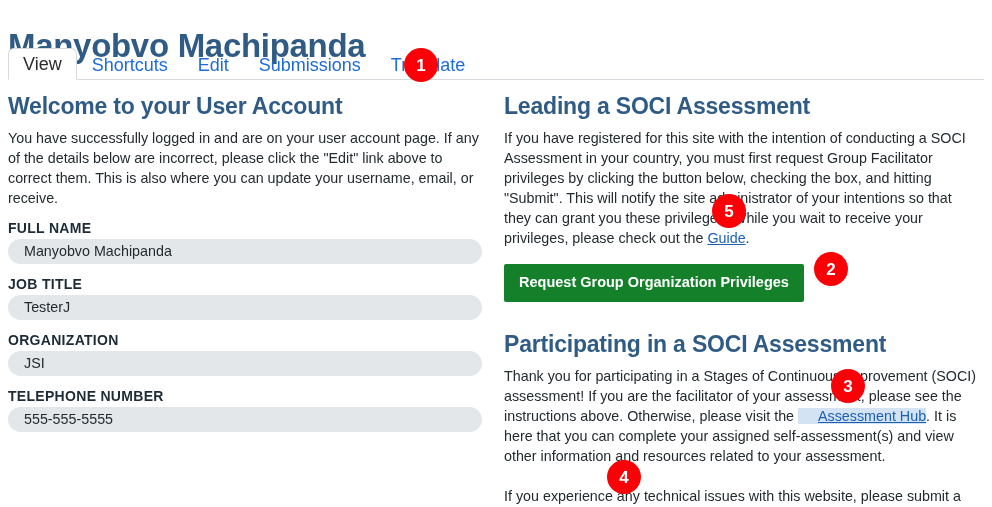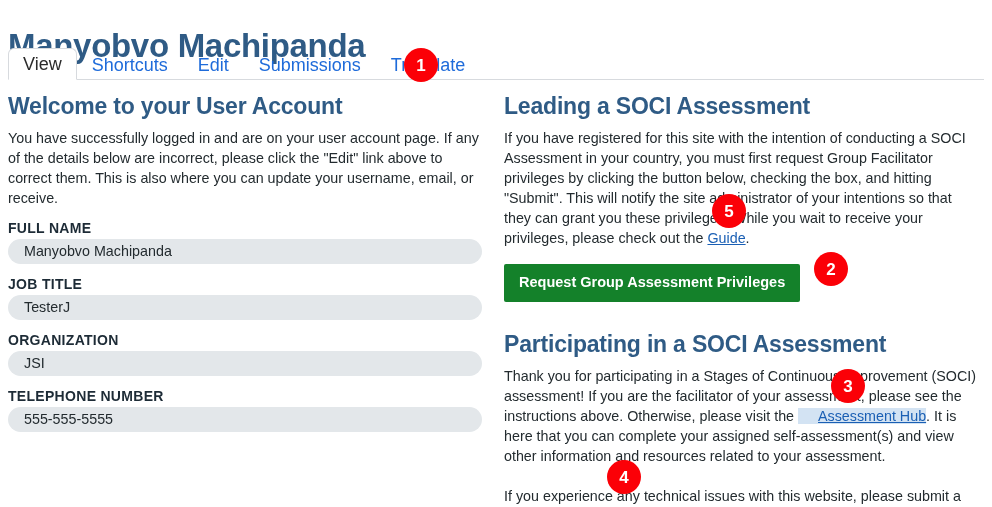--- a/index.html
+++ b/index.html
@@ -225,21 +225,21 @@
       <div class="field-label">Telephone Number</div>
       <div class="field-value">555-555-5555</div>
     </div>
   </div>
 
   <div class="col-right">
 
     <h2 class="section-heading">Leading a SOCI Assessment</h2>
     <p class="body"><span>If you have registered for this site with the intention of conducting a SOCI Assessment in your country, you must first request Group Facilitator privileges by clicking the button below, checking the box, and hitting "Submit". This will notify the site administrator of your intentions so that they can grant you these privileges. While you wait to receive your privileges, please check out the </span><a class="inline-link">Guide</a><span>.</span></p>
 
-    <button class="btn-green">Request Group Assessment Privileges</button>
+    <button class="btn-green">Request Group Organization Privileges</button>
 
     <h2 class="section-heading" style="margin-top:28px;">Participating in a SOCI Assessment</h2>
     <p class="body"><span>Thank you for participating in a Stages of Continuous Improvement (SOCI) assessment! If you are the facilitator of your assessment, please see the instructions above. Otherwise, please visit the </span><a class="inline-link highlighted">Assessment Hub</a><span>. It is here that you can complete your assigned self-assessment(s) and view other information and resources related to your assessment.</span></p>
 
     <p class="body" style="margin-top:20px;"><span>If you experience any technical issues with this website, please submit a </span><a class="inline-link highlighted">help request</a><span>.</span></p>
   </div>
 
   <div class="badge" id="badge-1">1</div>
   <div class="badge" id="badge-2">2</div>
   <div class="badge" id="badge-3">3</div>

